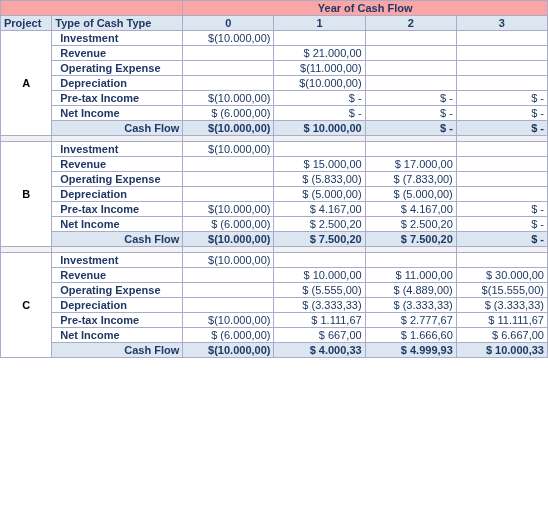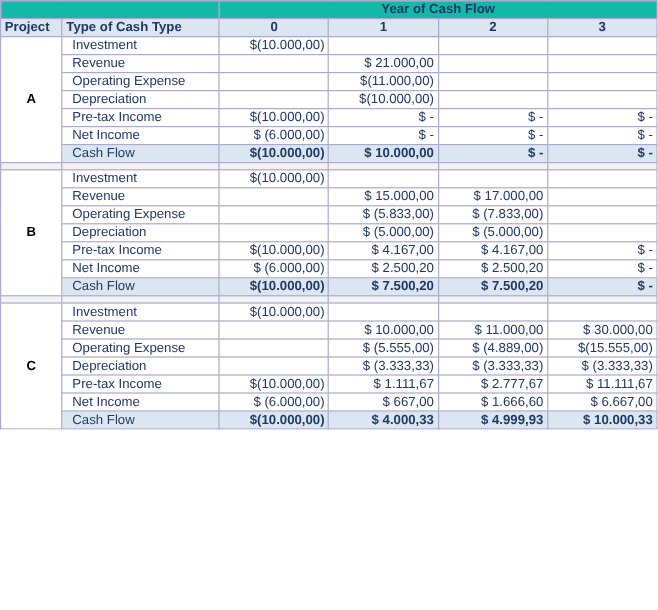--- a/index.html
+++ b/index.html
@@ -12,21 +12,21 @@
     .outer-table {
       width: 548px;
       border-collapse: collapse;
     }
     .outer-table td, .outer-table th {
       border: 1px solid #aac;
       padding: 1px 3px;
       white-space: nowrap;
     }
     .header-row th {
-      background: #14b8a6;
+      background: #fca5a5;
       text-align: center;
       font-weight: bold;
       color: #1f3864;
     }
     .col-header-row th {
       background: #dce6f1;
       font-weight: bold;
       color: #1f3864;
       text-align: left;
       margin-left: 20px;
@@ -38,21 +38,22 @@
       text-align: center;
       font-weight: bold;
       vertical-align: middle;
       background: #fff;
     }
     .type-cell {
       color: #1f3864;
       font-weight: normal;
     }
     .type-cell.bold-row {
-      font-weight: normal;
+      font-weight: bold;
+      text-align: right;
     }
     .num-cell {
       text-align: right;
       color: #1f3864;
     }
     .num-cell.bold-row {
       font-weight: bold;
     }
     .empty-row td {
       background: #f2f2f2;
@@ -61,20 +62,21 @@
       padding: 0;
     }
     .highlight-row td {
       background: #dce6f1;
     }
     td.project-cell {
       width: 45px;
     }
     td.type-col {
       width: 115px;
+      font-weight: bold;
     }
     td.num-col {
       width: 80px;
       text-align: right;
     }
   </style>
 </head>
 <body>
 
 <table class="outer-table">

